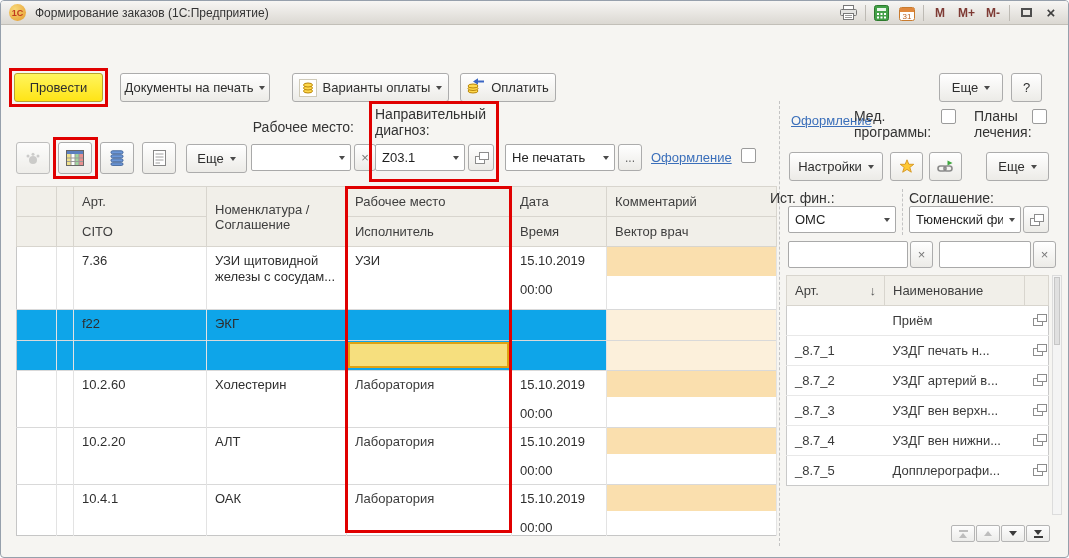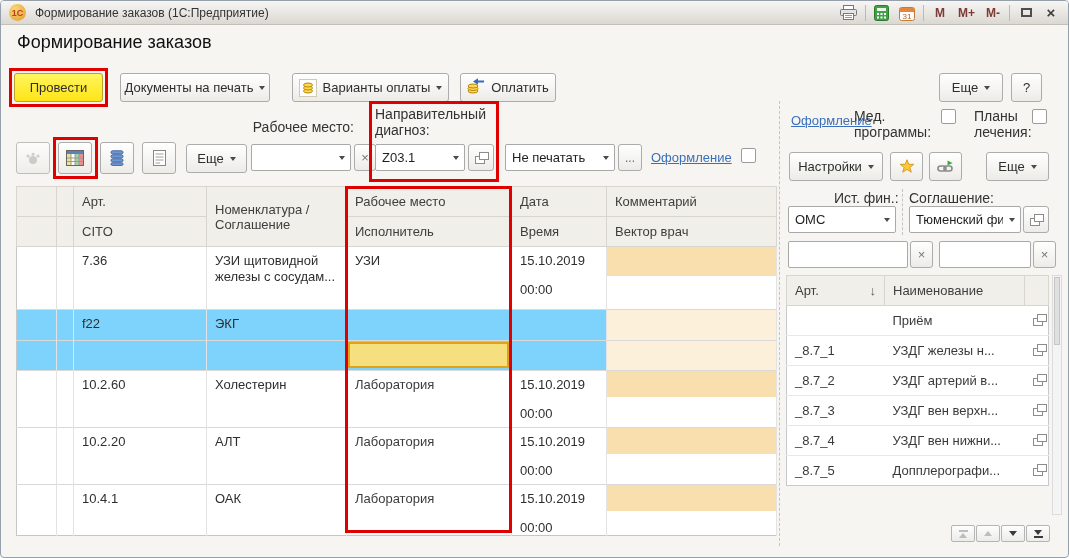--- a/index.html
+++ b/index.html
@@ -67,21 +67,21 @@
              border-collapse:collapse; table-layout:fixed; background:#fff;
              font-size:13px; color:#2E2E2E; border:1px solid #C6C6C6; }
   .mt th { background:#F1EFE9; border:1px solid #D8D5CE; font-weight:normal;
            text-align:left; padding:0 8px; color:#3E3E3E; font-size:13px; line-height:15px; }
   .mt td { border-right:1px solid #E3E3E3; vertical-align:top; padding:0;
            overflow:hidden; position:relative; }
   .mt tbody tr { border-top:1px solid #D9D9D9; }
   .mt .pad { padding:6px 8px 0 8px; line-height:16px; }
   .h30 { height:30px; } .h31 { height:31px; } .h63 { height:63px; }
   .h57 { height:57px; } .h49 { height:49px; }
-  tr.yellow td { background:#7dd3fc; }
+  tr.yellow td { background:#0ea5e9; }
   tr.yellow td.c-com { background:#FCF0DB; }
   .dline { padding:6px 8px 0 8px; line-height:15px; }
   .tline { padding:14px 8px 0 8px; line-height:15px; }
   .peach { background:#FADFAE; height:29px; }
   .peach.short { height:26px; }
   .wp-link { color:#3C3C3C; cursor:pointer; }
   .selbox { position:absolute; left:1px; right:2px; top:1px; bottom:2px;
             background:#F6DF7E; border:2px solid #DFA313; }
 
   
@@ -156,21 +156,20 @@
       <span class="tb-btn mem">M+</span>
       <span class="tb-btn mem">M-</span>
       <span class="tb-sep"></span>
       <span class="tb-btn">
           <span class="maxi"></span>
         </span>
       <span class="tb-btn closei">×</span>
     </div>
   </div>
 
-  <div class="page-title">Формирование заказов</div>
 
   <div class="btn btn-yellow" style="left:13px; top:72px; width:89px;">
     <span>Провести</span>
   </div>
   <div class="btn" style="left:119px; top:72px; width:150px;">
     <span>Документы на печать</span>
       <span class="caret"></span>
   </div>
   <div class="btn" style="left:291px; top:72px; width:157px;">
     <span class="icon-frame">
@@ -455,21 +454,21 @@
         <rect x="1" y="6" width="8" height="5" rx="2.5" fill="none" stroke="#8A8A8A" stroke-width="1.6"></rect>
         <rect x="7" y="6" width="8" height="5" rx="2.5" fill="none" stroke="#8A8A8A" stroke-width="1.6"></rect>
         <path d="M10.5 0.5 l5 2.5 -5 2.5 z" fill="#3FA73F"></path>
       </svg>
   </div>
   <div class="btn" style="left:985px; top:151px; width:63px;">
     <span>Еще</span>
       <span class="caret"></span>
   </div>
 
-  <div class="label" style="left:833px; top:189px;">Ист. фин.:</div>
+  <div class="label" style="left:769px; top:189px;">Ист. фин.:</div>
   <div class="combo" style="left:787px; top:205px; width:108px;">
     <span class="val">ОМС</span>
     <span class="dd">
         <span class="caret"></span>
       </span>
   </div>
   <div class="dashv" style="left:901px; top:188px; height:46px;"></div>
   <div class="label" style="left:908px; top:189px;text-align:center;">Соглашение:</div>
   <div class="combo" style="left:908px; top:205px; width:112px;">
     <span class="val">Тюменский фил</span>
@@ -511,21 +510,21 @@
       </tr>
     </thead>
     <tbody>
       <tr>
         <td></td>
         <td>Приём</td>
         <td><span class="open-icon"></span></td>
       </tr>
       <tr>
         <td>_8.7_1</td>
-        <td>УЗДГ железы н...</td>
+        <td>УЗДГ печать н...</td>
         <td><span class="open-icon"></span></td>
       </tr>
       <tr>
         <td>_8.7_2</td>
         <td>УЗДГ артерий в...</td>
         <td><span class="open-icon"></span></td>
       </tr>
       <tr>
         <td>_8.7_3</td>
         <td>УЗДГ вен верхн...</td>

